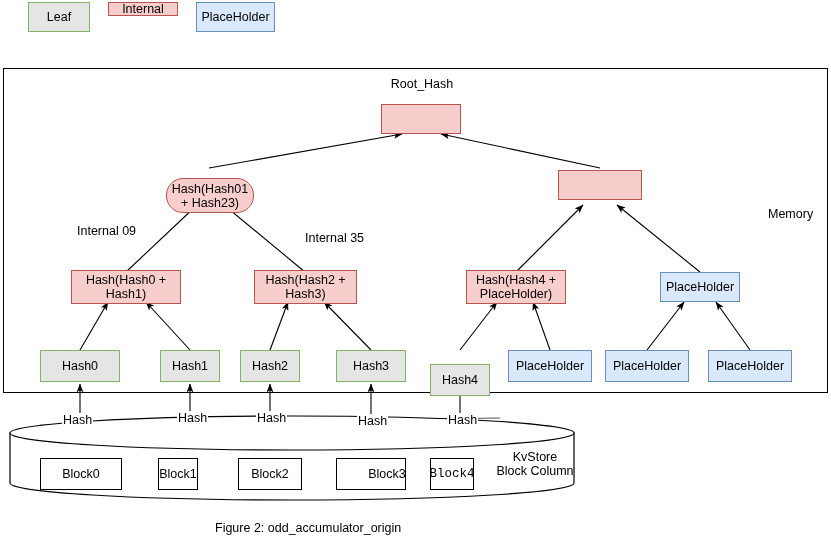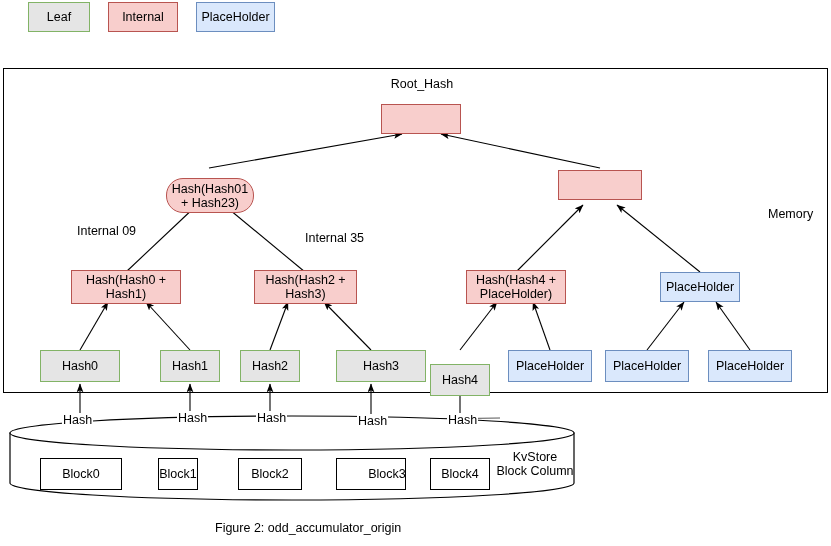--- a/index.html
+++ b/index.html
@@ -84,21 +84,21 @@
   .two-line { white-space: pre-line; }
 </style>
 </head>
 <body>
 
 <div class="canvas">
 
   <div class="legend-box leaf" style="left:28px; top:2px; width:62px; height:30px;">
     <span>Leaf</span>
   </div>
-  <div class="legend-box internal" style="left:108px; top:2px; width:70px; height:30px;">
+  <div class="legend-box internal" style="left:108px; top:2px; width:70px; height:14px;">
     <span>Internal</span>
   </div>
   <div class="legend-box placeholder" style="left:196px; top:2px; width:79px; height:30px;">
     <span>PlaceHolder</span>
   </div>
 
   <div class="memframe" style="left:3px; top:68px; width:825px; height:325px;"></div>
 
   <div class="lbl" style="left:768px; top:207px;">Memory</div>
 
@@ -176,21 +176,21 @@
 
   <div class="node leaf" style="left:40px; top:350px; width:80px; height:32px;">
     <span>Hash0</span>
   </div>
   <div class="node leaf" style="left:160px; top:350px; width:60px; height:32px;">
     <span>Hash1</span>
   </div>
   <div class="node leaf" style="left:240px; top:350px; width:60px; height:32px;">
     <span>Hash2</span>
   </div>
-  <div class="node leaf" style="left:336px; top:350px; width:90px; height:32px;">
+  <div class="node leaf" style="left:336px; top:350px; width:70px; height:32px;">
     <span>Hash3</span>
   </div>
   <div class="node leaf" style="left:430px; top:350px; width:60px; height:32px;margin-top:14px;">
     <span>Hash4</span>
   </div>
   <div class="node placeholder" style="left:508px; top:350px; width:84px; height:32px;">
     <span>PlaceHolder</span>
   </div>
   <div class="node placeholder" style="left:605px; top:350px; width:84px; height:32px;">
     <span>PlaceHolder</span>
@@ -210,21 +210,21 @@
   </div>
   <div class="node plain" style="left:158px; top:458px; width:40px; height:32px;">
     <span>Block1</span>
   </div>
   <div class="node plain" style="left:238px; top:458px; width:64px; height:32px;">
     <span>Block2</span>
   </div>
   <div class="node plain" style="left:336px; top:458px; width:70px; height:32px;padding-left:32px;">
     <span>Block3</span>
   </div>
-  <div class="node plain" style="left:430px; top:458px; width:60px; height:32px;">
+  <div class="node plain" style="left:430px; top:458px; width:44px; height:32px;font-family:Liberation Mono, monospace;">
     <span>Block4</span>
   </div>
 
   <div class="lbl center two-line" style="left:535px; top:450px; text-align:center; z-index:7;">KvStore
 Block Column</div>
 
   <div class="caption" style="left:215px; top:521px;">Figure 2: odd_accumulator_origin</div>
 
 </div>
 

